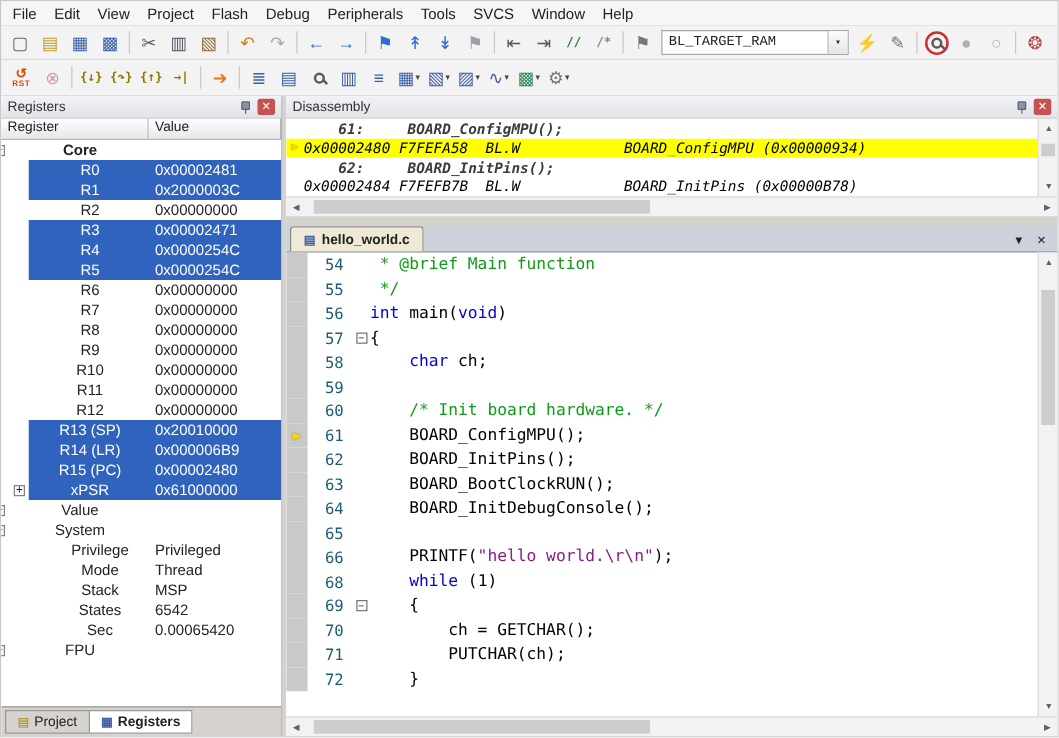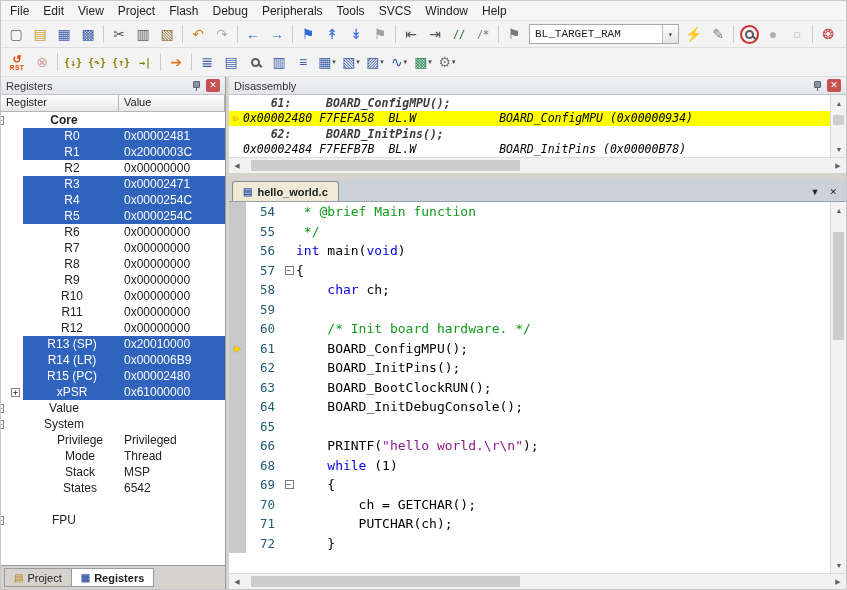--- a/index.html
+++ b/index.html
@@ -463,20 +463,24 @@
           </div>
           <div class="trow">
             <div class="tgut" style="width: 38px;"></div>
             <div class="tcontent">
               <div class="tname" style="width: 80px;">States</div>
               <div class="tvalue">6542</div>
             </div>
           </div>
           <div class="trow">
             <div class="tgut" style="width: 38px;"></div>
+            <div class="tcontent">
+              <div class="tname" style="width: 80px;">Sec</div>
+              <div class="tvalue">0.00065420</div>
+            </div>
           </div>
           <div class="trow">
             <div class="tgut" style="width: 6px;">
               <span class="expbox">+</span>
             </div>
             <div class="tcontent">
               <div class="tname" style="width: 112px;">FPU</div>
               <div class="tvalue"></div>
             </div>
           </div>

